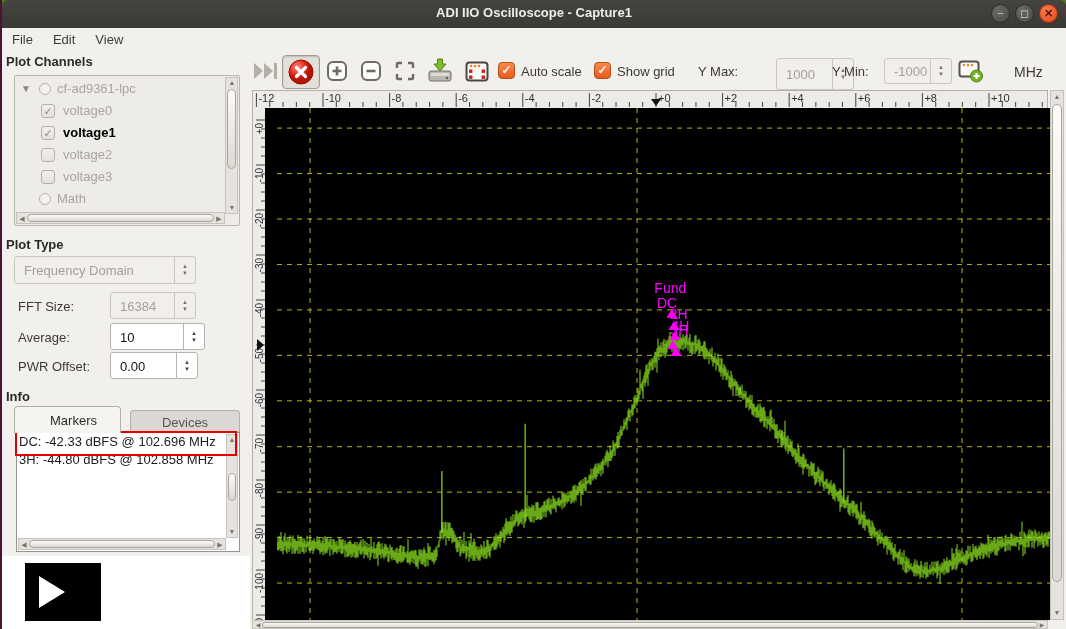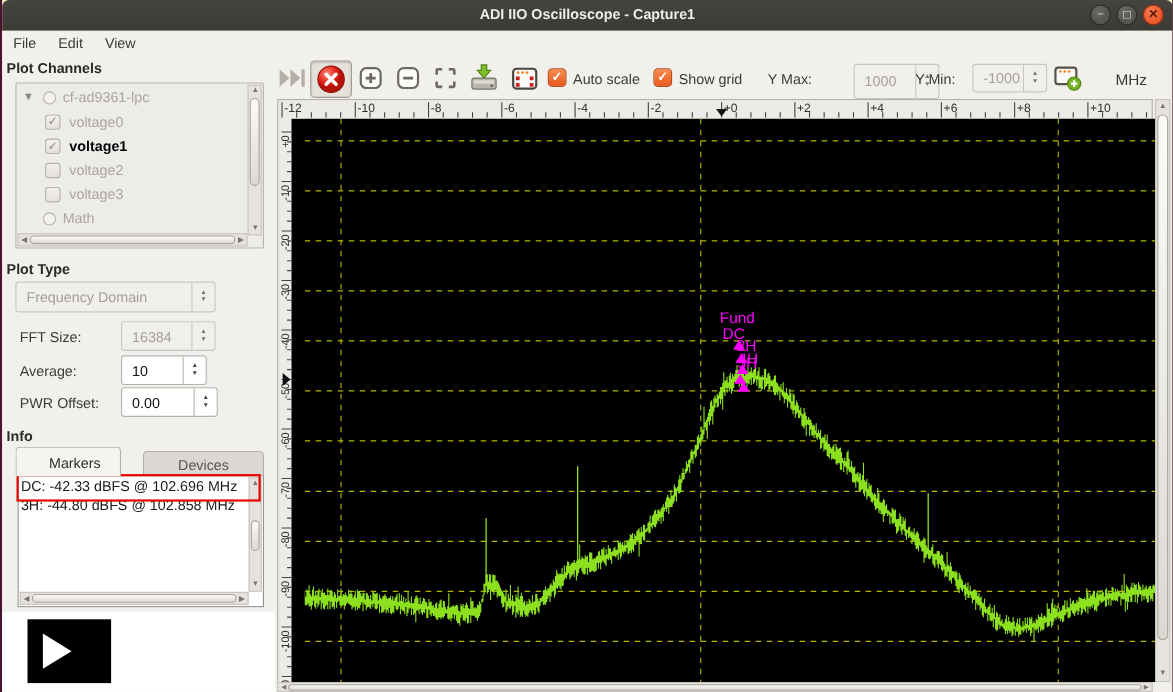--- a/index.html
+++ b/index.html
@@ -1,17 +1,17 @@
 <!DOCTYPE html>
 <html><head>
 <meta charset="utf-8">
 <style>
   html,body{margin:0;padding:0;background:#471531;font-family:"Liberation Sans",sans-serif;}
   .screen{position:relative;width:1066px;height:629px;background:#471531;overflow:hidden;}
-  .window{position:absolute;left:2px;top:0;width:1064px;height:629px;background:#fef9c3;}
+  .window{position:absolute;left:2px;top:0;width:1064px;height:629px;background:#4d7c0f;}
   
   .titlebar{position:absolute;left:0;top:0;width:100%;height:28px;background:linear-gradient(#454440,#3a3934);border-radius:6px 6px 0 0;}
   .titlebar .title{position:absolute;left:0;right:0;top:5px;text-align:center;color:#efede8;font-weight:bold;font-size:13px;}
   .win-controls{position:absolute;right:8px;top:4px;display:flex;gap:5px;}
   .wbtn{width:19px;height:19px;border-radius:50%;background:radial-gradient(circle at 35% 30%,#6a6963,#4b4a45);border:1px solid #2e2d29;color:#cfccc4;font-size:11px;line-height:17px;text-align:center;box-sizing:border-box;}
   .wbtn.close{background:radial-gradient(circle at 35% 30%,#fb7a4a,#e0461d);border-color:#9c2f10;color:#5a1708;font-weight:bold;}
   
   .menubar{position:absolute;left:0;top:28px;width:100%;height:24px;background:#f2f0ed;}
   .menu-item{display:inline-block;padding:4px 10px 0 10px;font-size:13px;color:#3c3a36;}
   
@@ -132,40 +132,40 @@
     <div class="fieldlabel" style="left:16px;top:247px;">FFT Size:</div>
     <div class="combo disabled" style="left:108px;top:240px;width:86px;height:27px;">
       <span class="val">16384</span>
       <span class="updown">
             <span>▲</span>
             <span>▼</span>
           </span>
     </div>
 
     <div class="fieldlabel" style="left:16px;top:278px;">Average:</div>
-    <div class="spin enabled" style="left:108px;top:271px;width:78px;height:27px;">
+    <div class="spin enabled" style="left:108px;top:271px;width:95px;height:27px;">
       <span class="val">10</span>
       <span class="updown">
             <span>▲</span>
             <span>▼</span>
           </span>
     </div>
 
     <div class="fieldlabel" style="left:16px;top:307px;">PWR Offset:</div>
     <div class="spin enabled" style="left:108px;top:300px;width:88px;height:27px;">
       <span class="val">0.00</span>
       <span class="updown">
             <span>▲</span>
             <span>▼</span>
           </span>
     </div>
 
     <div class="sb-label" style="top:337px;">Info</div>
     <div id="tabs">
-          <div class="tab active" style="left: 12px; top: 354px; width: 96px; height: 27px; line-height: 27px; padding-left: 12px;">Markers</div>
+          <div class="tab active" style="left: 12px; top: 354px; width: 107px; height: 27px; line-height: 27px; padding-left: 12px;">Markers</div>
           <div class="tab inactive" style="left: 128px; top: 358px; width: 110px; height: 23px; line-height: 23px;">Devices</div>
         </div>
 
     <div class="listbox">
       <div id="marker-rows">
             <div class="marker-row">DC: -42.33 dBFS @ 102.696 MHz</div>
             <div class="marker-row">3H: -44.80 dBFS @ 102.858 MHz</div>
           </div>
       <div class="sb-track-v" style="right:1px;top:1px;width:12px;height:104px;">
         <div class="sb-arrow" style="top:0;left:0;">▲</div>

